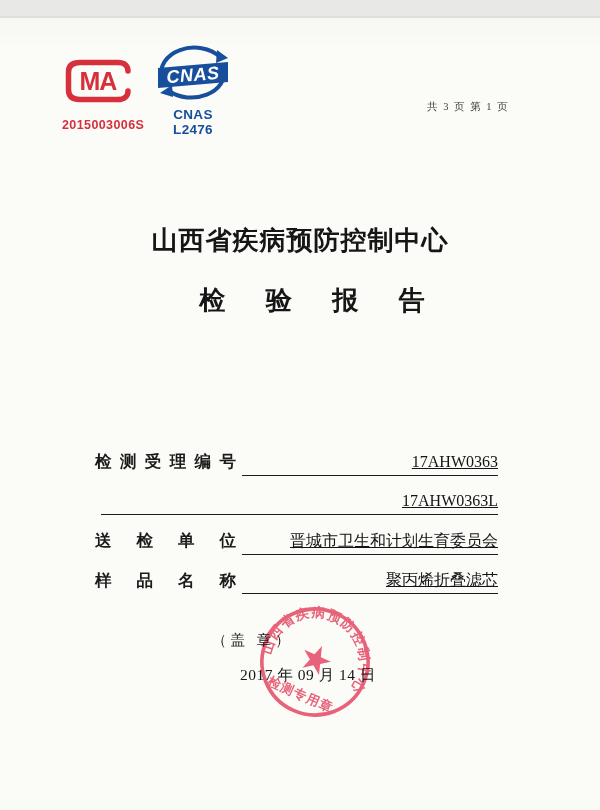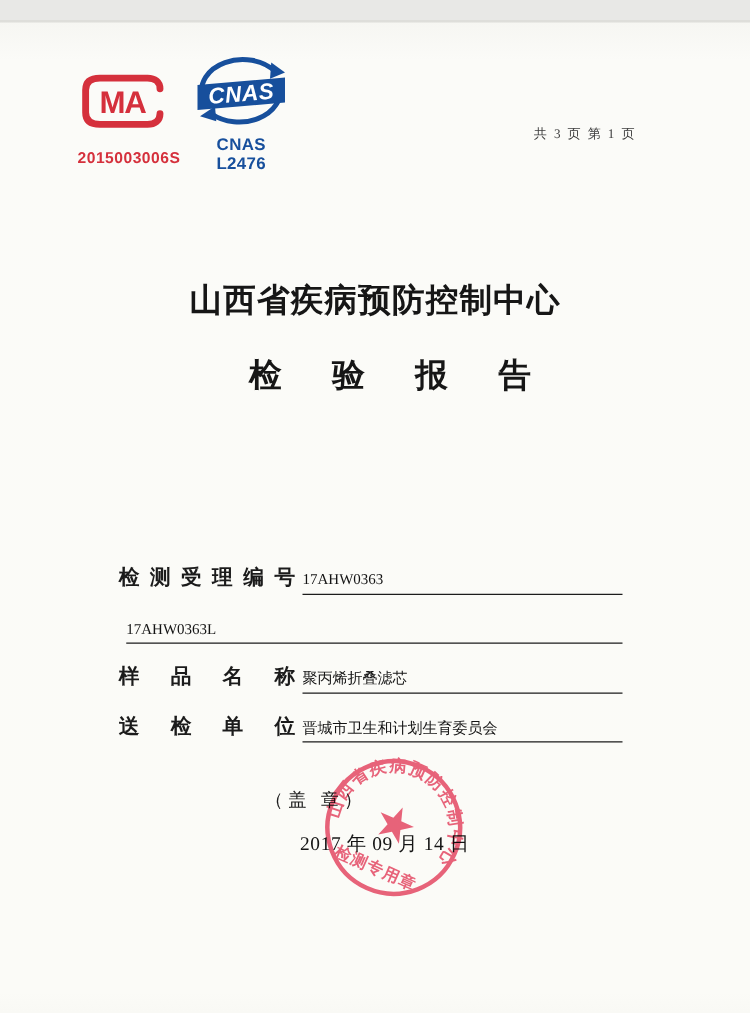--- a/index.html
+++ b/index.html
@@ -35,21 +35,21 @@
   
   .form{position:absolute;left:95px;top:420px;width:403px;}
   .form-row{display:flex;align-items:flex-end;height:39.5px;}
   .form-label{
     width:141px;font-size:16.5px;font-weight:700;color:#1b1b1b;
     text-align:justify;text-align-last:justify;text-justify:inter-character;
     padding-bottom:4px;line-height:1.1;
   }
   .form-value{
     flex:1;margin-left:6px;border-bottom:1.6px solid #1c1c1c;
-    text-align:left;font-size:12px;padding-bottom:4px;line-height:1.1;color:#141414;
+    text-align:right;font-size:16px;padding-bottom:4px;line-height:1.1;color:#141414;text-decoration:underline;
   }
 
   
   .stamp-note{position:absolute;left:212px;top:615px;font-size:14.5px;letter-spacing:4px;color:#1c1c1c;}
   .report-date{position:absolute;left:240px;top:649px;font-size:15.5px;letter-spacing:.5px;color:#151515;}
   .seal{position:absolute;left:244px;top:575px;width:142px;height:142px;mix-blend-mode:multiply;opacity:.9;}
   .seal text{font-family:"Liberation Serif","DejaVu Serif",serif;}
 </style>
 </head>
 <body>
@@ -84,26 +84,26 @@
 
   <div class="form">
     <div class="form-row">
       <div class="form-label">检测受理编号</div>
       <div class="form-value">17AHW0363</div>
     </div>
     <div class="form-row">
       <div class="form-value">17AHW0363L</div>
     </div>
     <div class="form-row">
+      <div class="form-label">送检单位</div>
+      <div class="form-value">晋城市卫生和计划生育委员会</div>
+    </div>
+    <div class="form-row">
       <div class="form-label">样品名称</div>
       <div class="form-value">聚丙烯折叠滤芯</div>
-    </div>
-    <div class="form-row">
-      <div class="form-label">送检单位</div>
-      <div class="form-value">晋城市卫生和计划生育委员会</div>
     </div>
   </div>
 
   <div class="stamp-note">（盖 章）</div>
   <div class="report-date">2017 年 09 月 14 日</div>
 
   <svg class="seal" viewBox="-71 -71 142 142">
     <defs>
       <path id="sealArc" d="M -36.9 25.8 A 45 45 0 1 1 36.9 25.8" fill="none"></path>
     </defs>

